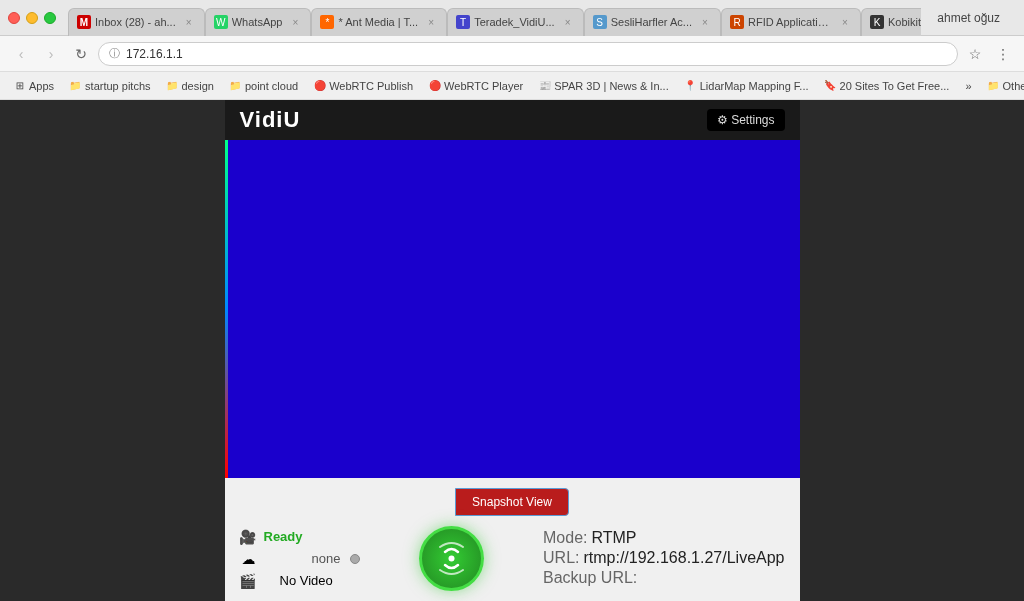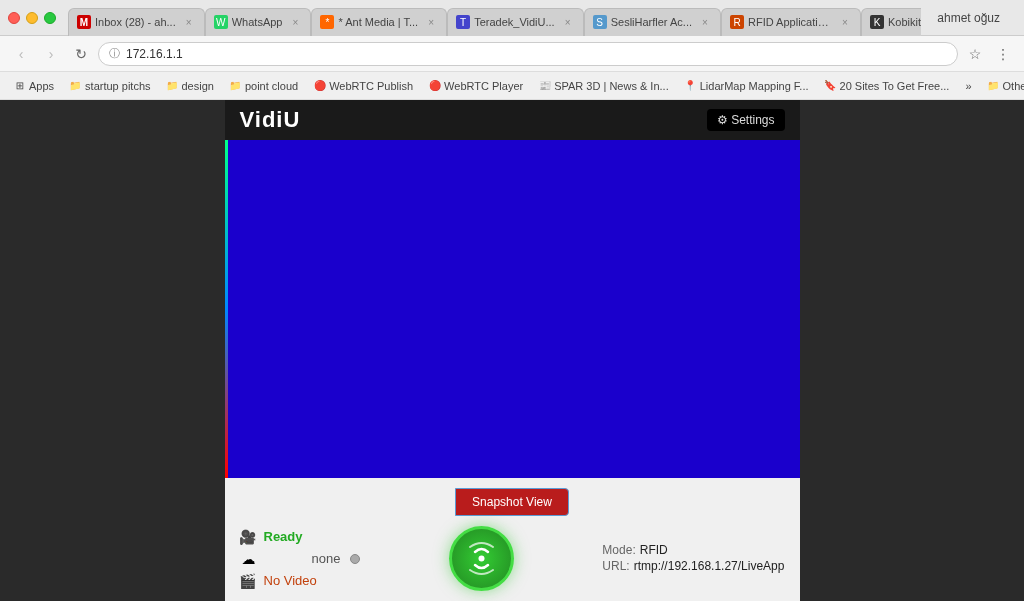--- a/index.html
+++ b/index.html
@@ -318,21 +318,21 @@
       width: 18px;
       height: 18px;
       font-size: 14px;
       display: flex;
       align-items: center;
       justify-content: center;
     }
 
     .status-text-ready { color: #22aa22; font-weight: 700; }
     .status-text-none { color: #555; margin-left: 48px; }
-    .status-text-novideo { color: #c2410c; font-weight: 500; }
+    .status-text-novideo { color: #000000; font-weight: 500; margin-left: 16px; }
 
     .broadcast-icon-container {
       width: 65px;
       height: 65px;
       border-radius: 50%;
       background: radial-gradient(circle, #33cc33, #228822);
       border: 3px solid #44dd44;
       display: flex;
       align-items: center;
       justify-content: center;
@@ -342,21 +342,21 @@
 
     .broadcast-waves {
       color: white;
       font-size: 28px;
       display: flex;
       align-items: center;
       justify-content: center;
     }
 
     .stream-info {
-      font-size: 12px;
+      font-size: 16px;
       color: #333;
       text-align: center;
     }
 
     .stream-info-row {
       display: flex;
       gap: 4px;
       margin-bottom: 2px;
     }
 
@@ -542,24 +542,28 @@
 
                 <path d="M6 6 Q17.5 -2 29 6" stroke="white" stroke-width="2" fill="none" stroke-linecap="round" opacity="0.7"></path>
                 <path d="M6 29 Q17.5 37 29 29" stroke="white" stroke-width="2" fill="none" stroke-linecap="round" opacity="0.7"></path>
               </svg>
             </div>
           </div>
 
           <div class="stream-info">
             <div class="stream-info-row">
               <span class="info-label">Mode:</span>
-              <span class="info-value">RFID</span>
+              <span class="info-value">RTMP</span>
             </div>
             <div class="stream-info-row">
               <span class="info-label">URL:</span>
               <span class="info-value">rtmp://192.168.1.27/LiveApp</span>
             </div>
+            <div class="stream-info-row">
+              <span class="info-label">Backup URL:</span>
+              <span class="info-value"></span>
+            </div>
           </div>
         </div>
       </div>
     </div>
   </div>
 </div>
 
 </body></html>

